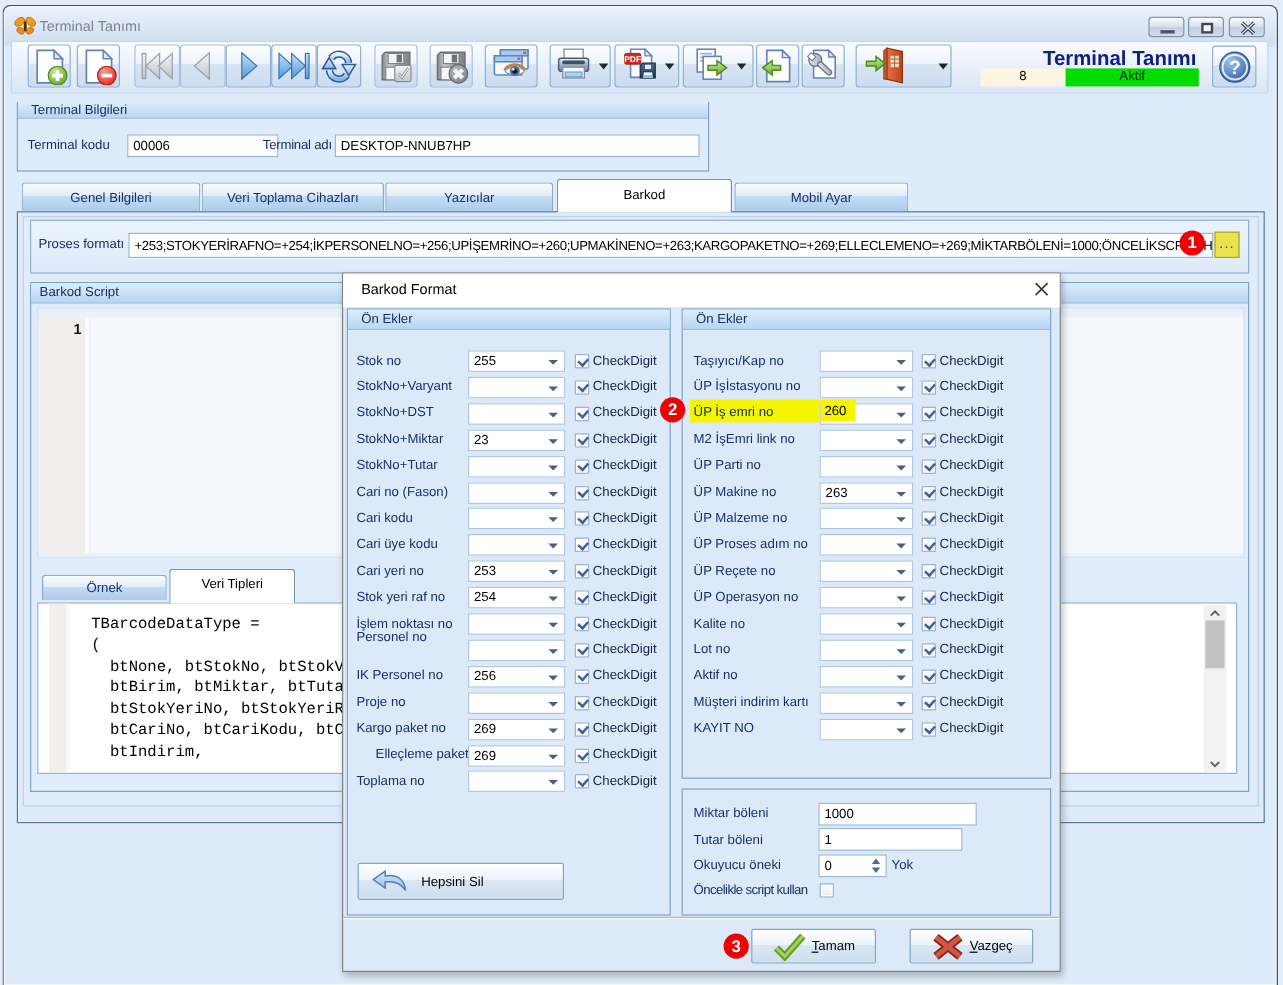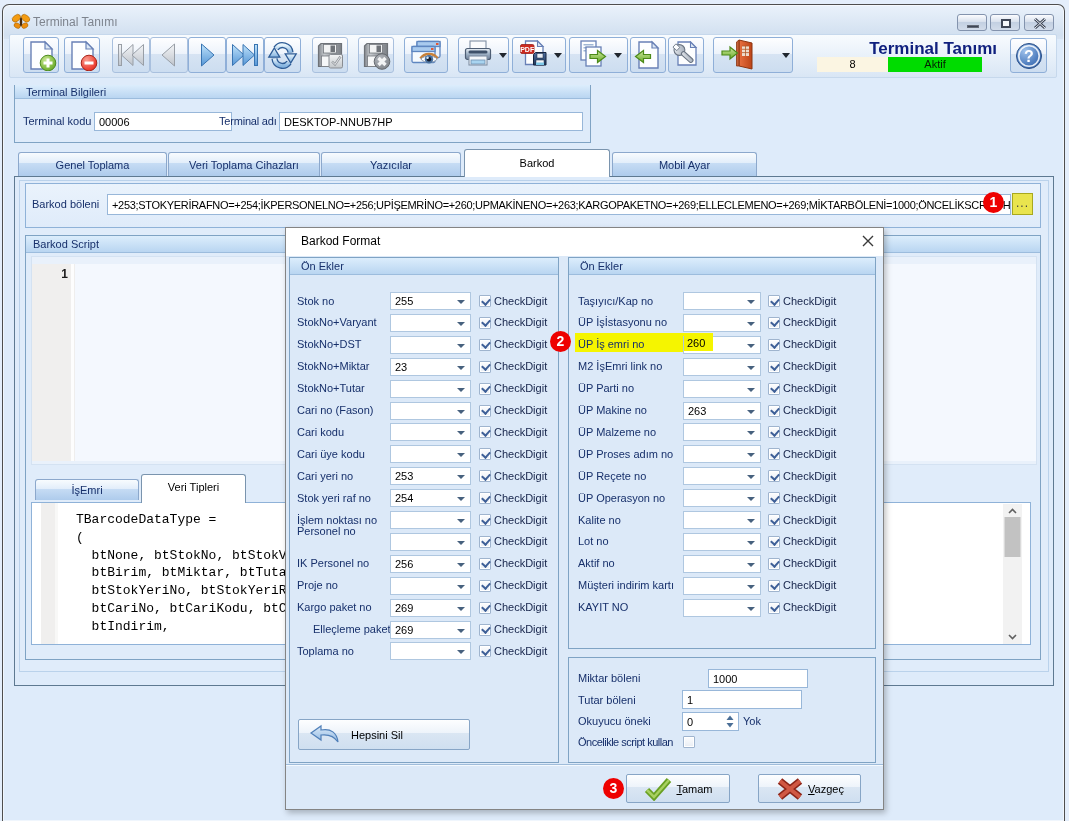--- a/index.html
+++ b/index.html
@@ -321,68 +321,68 @@
           </linearGradient>
         </defs>
         <rect x="22" y="8" width="7" height="10" fill="#F0E8DC" opacity="0.92"></rect>
         <path d="M22 8 h7 M22 11.3 h7 M22 14.6 h7 M25.5 8 v10" stroke="#B05828" stroke-width="0.8"></path>
         <polygon points="2,13 10,13 10,9 17.5,15 10,21 10,17 2,17" fill="url(#ag)" stroke="#4C8A18" stroke-width="1.2"></polygon>
       </svg></span>
     <div class="darr" style="margin-left:26px"></div>
   </div>
 <div class="abs" style="left:806px;top:39px;width:191px;text-align:right;font-size:17px;font-weight:bold;color:#10207E">Terminal Tanımı</div>
 <div class="abs" style="left:817px;top:57px;width:71px;height:15px;background:#FBF5E2;text-align:center;line-height:15px;color:#000">8</div>
-<div class="abs" style="left:888px;top:57px;width:94px;height:15px;background:#00DC00;text-align:center;line-height:15px;color:#032003">Aktif</div>
+<div class="abs" style="left:888px;top:57px;width:111px;height:15px;background:#00DC00;text-align:center;line-height:15px;color:#032003">Aktif</div>
 <div class="abs" style="left:1010px;top:38px;width:37px;height:35px;border:1px solid #8FAFD8;border-radius:3px;background:linear-gradient(to bottom,#FEFEFF 0%,#EDF3FB 46%,#D7E4F3 46%,#CCDDF0 100%)">
 <svg class="abs" style="left:3px;top:2px" width="30" height="30" viewBox="0 0 30 30">
 <circle cx="15" cy="15" r="12.5" fill="url(#hg)" stroke="#2A4E86" stroke-width="1"></circle>
 <defs>
         <radialGradient id="hg" cx="0.35" cy="0.3" r="0.9">
           <stop offset="0" stop-color="#9FC2EC"></stop>
           <stop offset="0.6" stop-color="#4E7DBE"></stop>
           <stop offset="1" stop-color="#2E5C9E"></stop>
         </radialGradient>
       </defs>
 <circle cx="15" cy="15" r="10.2" fill="none" stroke="#fff" stroke-width="1.6" opacity="0.85"></circle>
 <text x="15" y="20.5" font-size="16" font-weight="bold" fill="#FFFFFF" text-anchor="middle" font-family="Liberation Sans,sans-serif">?</text>
     </svg>
   </div>
 <div class="grp" style="left:14px;top:85px;width:577px;height:58px"></div>
 <div class="hdrbar" style="left:15px;top:85px;width:575px;height:14px"></div>
 <div class="hdrtxt" style="left:26px;top:86px">Terminal Bilgileri</div>
 <div class="lbl" style="left:23px;top:115px">Terminal kodu</div>
-<div class="inp" style="left:94px;top:112px;width:138px;height:19px">
+<div class="inp" style="left:106px;top:112px;width:126px;height:19px">
     <span>00006</span>
   </div>
 <div class="lbl" style="left:219px;top:115px;letter-spacing:-0.2px">Terminal adı</div>
 <div class="inp" style="left:279px;top:112px;width:304px;height:19px">
     <span>DESKTOP-NNUB7HP</span>
   </div>
 <div class="abs" style="left:14px;top:176px;width:1040px;height:510px;border:1px solid #5E7991;background:#DEEBFA"></div>
 <div class="abs" style="left:19px;top:180px;width:1030px;height:492px;border:1px solid #BAD2EB;background:#E0ECFA"></div>
-<div class="tab" style="left:18px;top:152px;width:149px;height:24px;line-height:24px">Genel Toplama</div>
+<div class="tab" style="left:18px;top:152px;width:149px;height:24px;line-height:24px">Genel Bilgileri</div>
 <div class="tab" style="left:168px;top:152px;width:152px;height:24px;line-height:24px">Veri Toplama Cihazları</div>
 <div class="tab" style="left:321px;top:152px;width:140px;height:24px;line-height:24px">Yazıcılar</div>
 <div class="tab act" style="left:464px;top:149px;width:146px;height:28px;line-height:27px">Barkod</div>
 <div class="tab" style="left:612px;top:152px;width:145px;height:24px;line-height:24px">Mobil Ayar</div>
 <div class="abs" style="left:25px;top:183px;width:1016px;height:45px;border:1px solid #8FB2D8;background:linear-gradient(#EAF3FC,#DFEBFA)"></div>
-<div class="lbl" style="left:32px;top:198px">Barkod böleni</div>
+<div class="lbl" style="left:32px;top:198px">Proses formatı</div>
 <div class="inp" style="left:107px;top:194px;width:904px;height:21px">
     <span id="bft" style="letter-spacing:-0.31px">+253;STOKYERİRAFNO=+254;İKPERSONELNO=+256;UPİŞEMRİNO=+260;UPMAKİNENO=+263;KARGOPAKETNO=+269;ELLECLEMENO=+269;MİKTARBÖLENİ=1000;ÖNCELİKSCRIPTH;</span>
   </div>
 <div class="abs" style="left:1012px;top:193px;width:21px;height:22px;background:#E9E44E;border:1px solid #A8A81E;text-align:center;line-height:19px;color:#444;font-size:12px;letter-spacing:1px">...</div>
 <div class="grp" style="left:25px;top:235px;width:1016px;height:425px"></div>
 <div class="hdrbar" style="left:26px;top:236px;width:1014px;height:17px"></div>
 <div class="hdrtxt" style="left:33px;top:238px">Barkod Script</div>
 <div class="abs" style="left:31px;top:256px;width:1006px;height:209px;background:#E9F1FB;border:1px solid #D4E2F2"></div>
 <div class="abs" style="left:75px;top:264px;width:961px;height:197px;background:#F4F8FE"></div>
 <div class="abs" style="left:32px;top:264px;width:39px;height:197px;background:#F0EFEE"></div>
 <div class="abs" style="left:71px;top:264px;width:4px;height:197px;background:#FDFDFD;border-right:1px solid #EFEEED"></div>
 <div class="abs" style="left:38px;top:267px;width:30px;text-align:right;font-weight:bold;color:#1A1A1A;font-size:12px">1</div>
-<div class="tab" style="left:35px;top:479px;width:104px;height:21px;line-height:21px">İşEmri</div>
+<div class="tab" style="left:35px;top:479px;width:104px;height:21px;line-height:21px">Örnek</div>
 <div class="abs" style="left:31px;top:502px;width:1000px;height:143px;background:#fff;border:1px solid #8FB2D8"></div>
 <div class="abs" style="left:41px;top:503px;width:14px;height:141px;background:#F0EFEE"></div>
 <div class="abs" style="left:55px;top:503px;width:3px;height:141px;background:#F8F8F7"></div>
 <div class="tab act" style="left:141px;top:474px;width:105px;height:29px;line-height:25px">Veri Tipleri</div>
 <div class="mono" style="left:76px;top:512.0px;line-height:16px">TBarcodeDataType =</div>
 <div class="mono" style="left:76px;top:529.8px;line-height:16px">(</div>
 <div class="mono" style="left:76px;top:547.6px;line-height:16px">  btNone, btStokNo, btStokVaryant, btStokDst,</div>
 <div class="mono" style="left:76px;top:565.4px;line-height:16px">  btBirim, btMiktar, btTutar, btKasaKodu,</div>
 <div class="mono" style="left:76px;top:583.2px;line-height:16px">  btStokYeriNo, btStokYeriRafNo, btIslemNokta,</div>
 <div class="mono" style="left:76px;top:601.0px;line-height:16px">  btCariNo, btCariKodu, btCariUyeKodu, btPers,</div>
@@ -627,21 +627,21 @@
 <div class="lbl" style="left:578px;top:601.1px">KAYIT NO</div>
 <div class="combo" style="left:683px;top:598.6px;width:78px;height:18px">
     <span></span>
     <i></i>
   </div>
 <div class="cb ck" style="left:768px;top:601.6px"></div>
 <div class="blk" style="left:783px;top:601.1px">CheckDigit</div>
 <div class="abs" style="left:684px;top:334.5px;width:29px;height:16.5px;background:#F5F500"></div>
 <div class="abs" style="left:687px;top:336.5px;font-size:11px;color:#000">260</div>
 <div class="lbl" style="left:578px;top:672px">Miktar böleni</div>
-<div class="inp" style="left:708px;top:669px;width:100px;height:19px">
+<div class="inp" style="left:682px;top:669px;width:132px;height:19px">
     <span>1000</span>
   </div>
 <div class="lbl" style="left:578px;top:694px">Tutar böleni</div>
 <div class="inp" style="left:682px;top:690px;width:120px;height:19px">
     <span>1</span>
   </div>
 <div class="lbl" style="left:578px;top:715px">Okuyucu öneki</div>
 <div class="inp" style="left:682px;top:712px;width:57px;height:19px">
     <span>0</span>
   </div>

